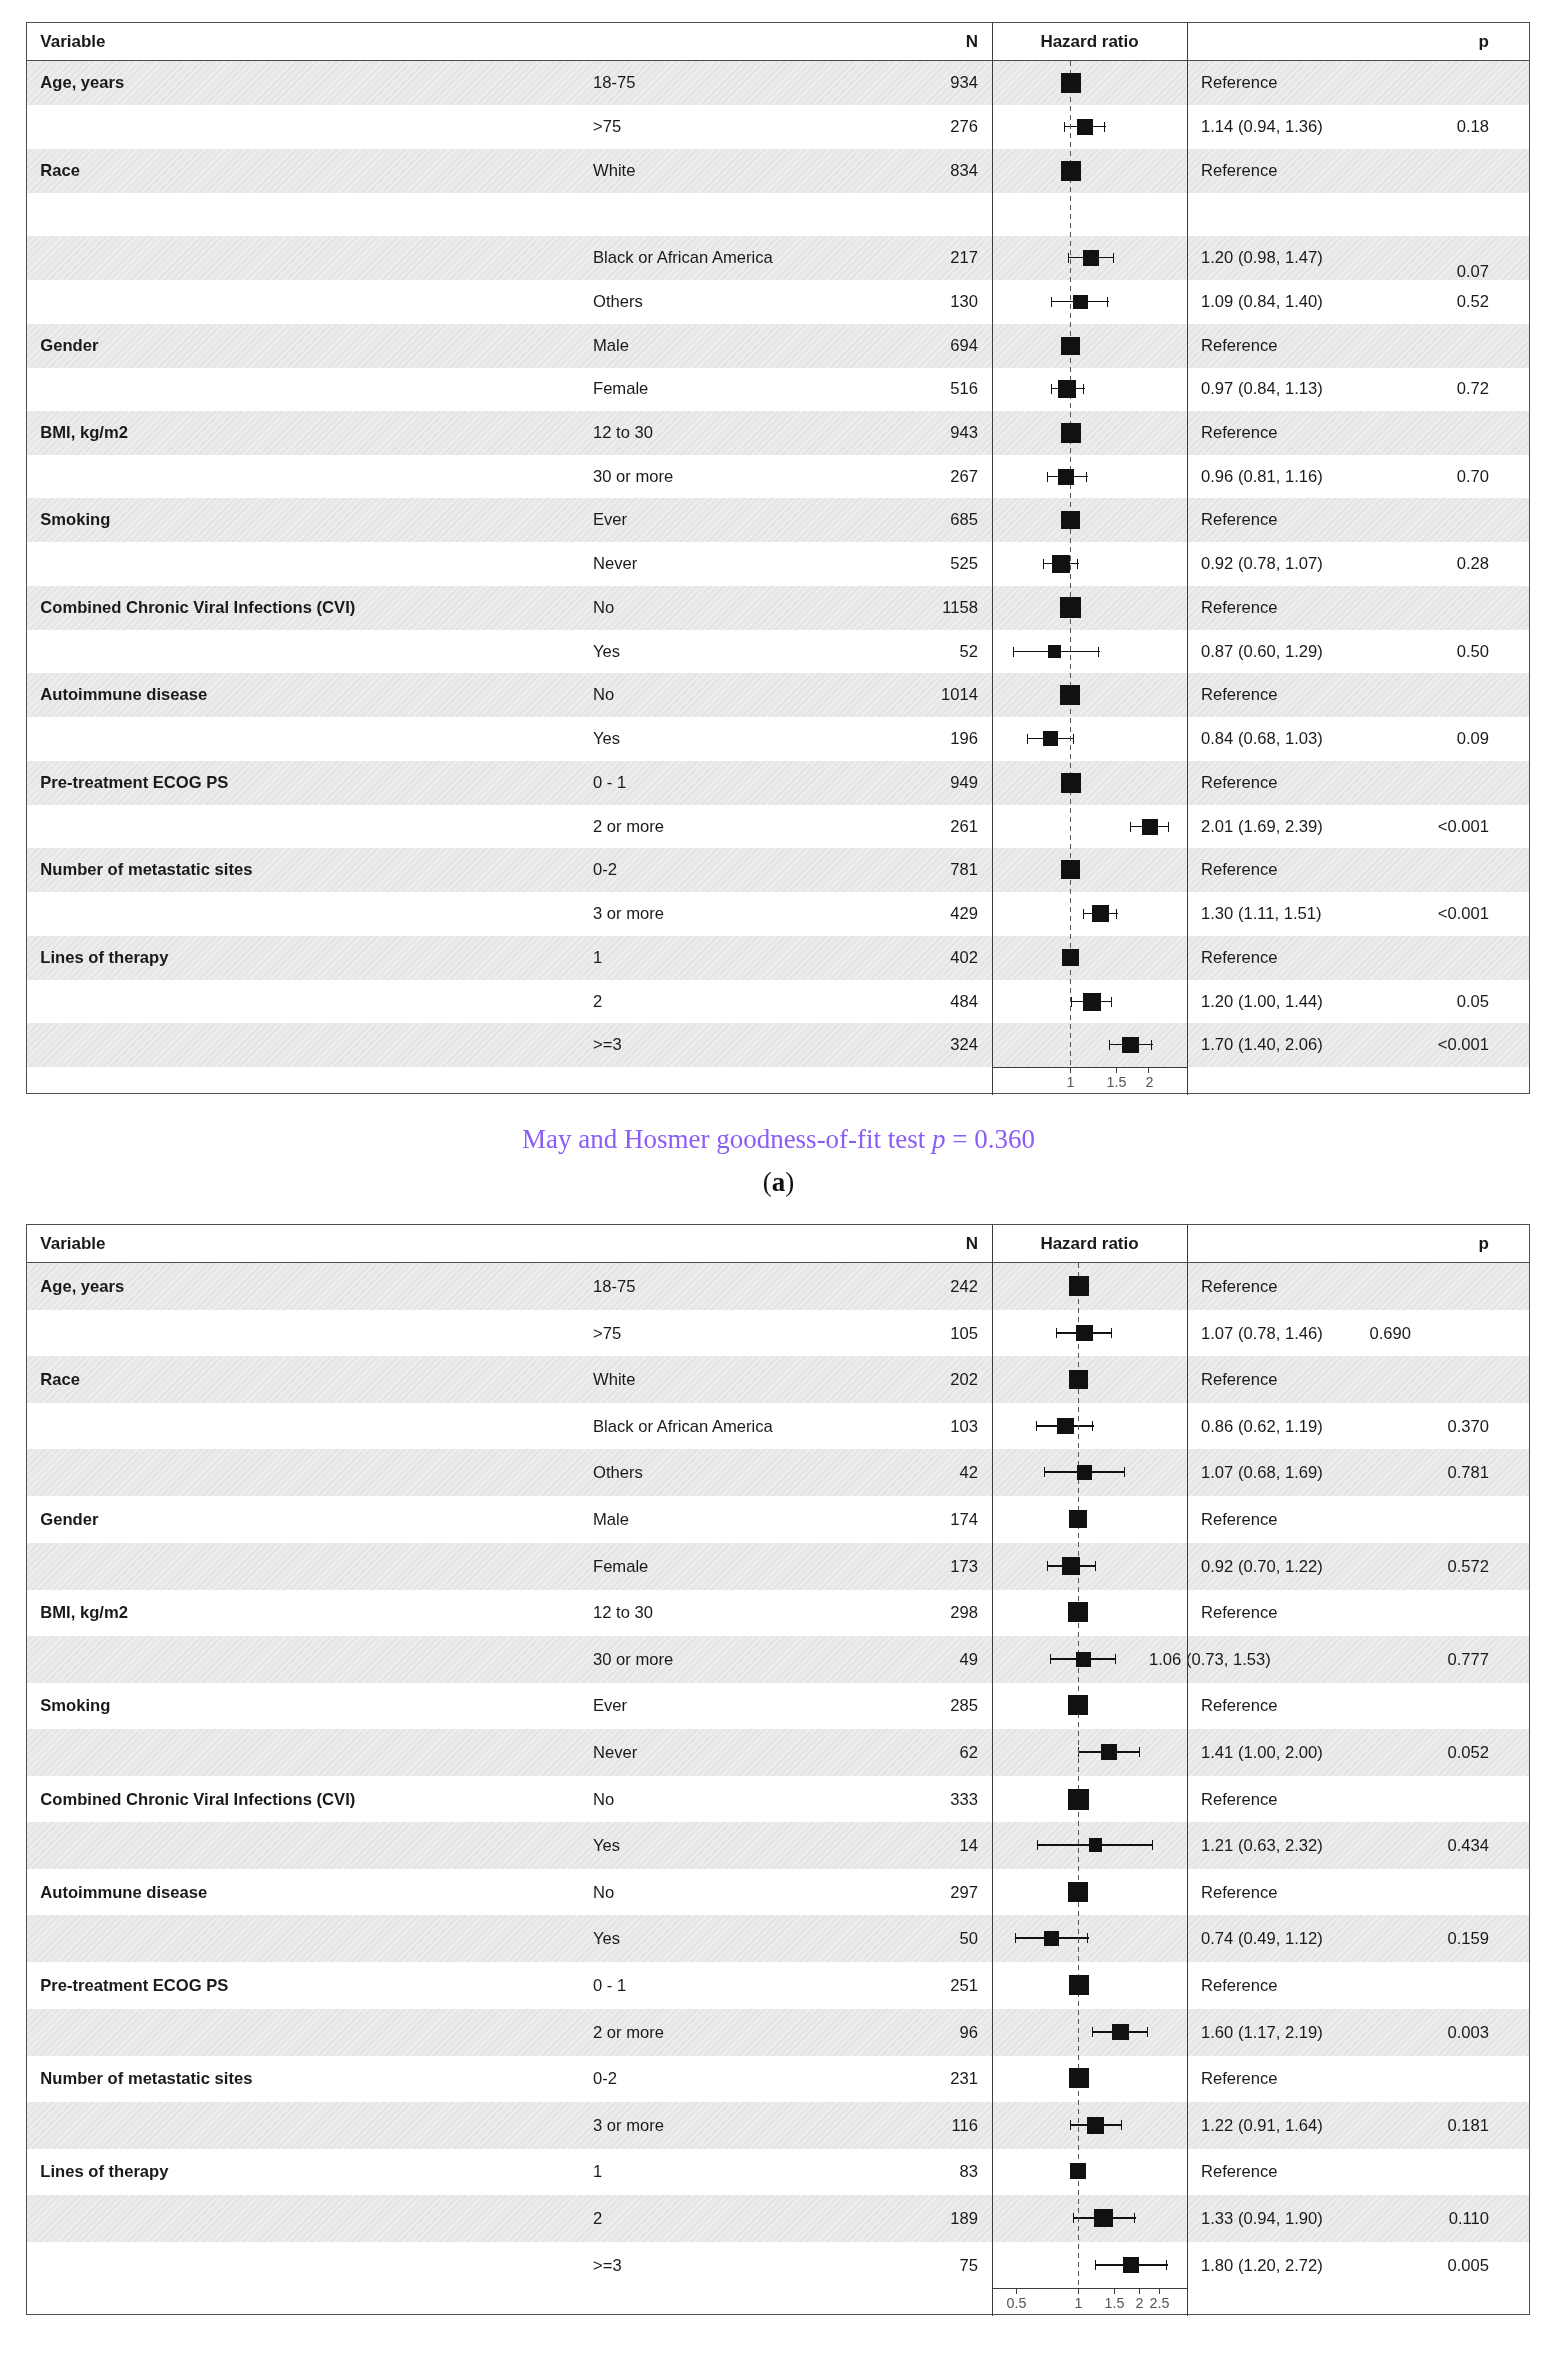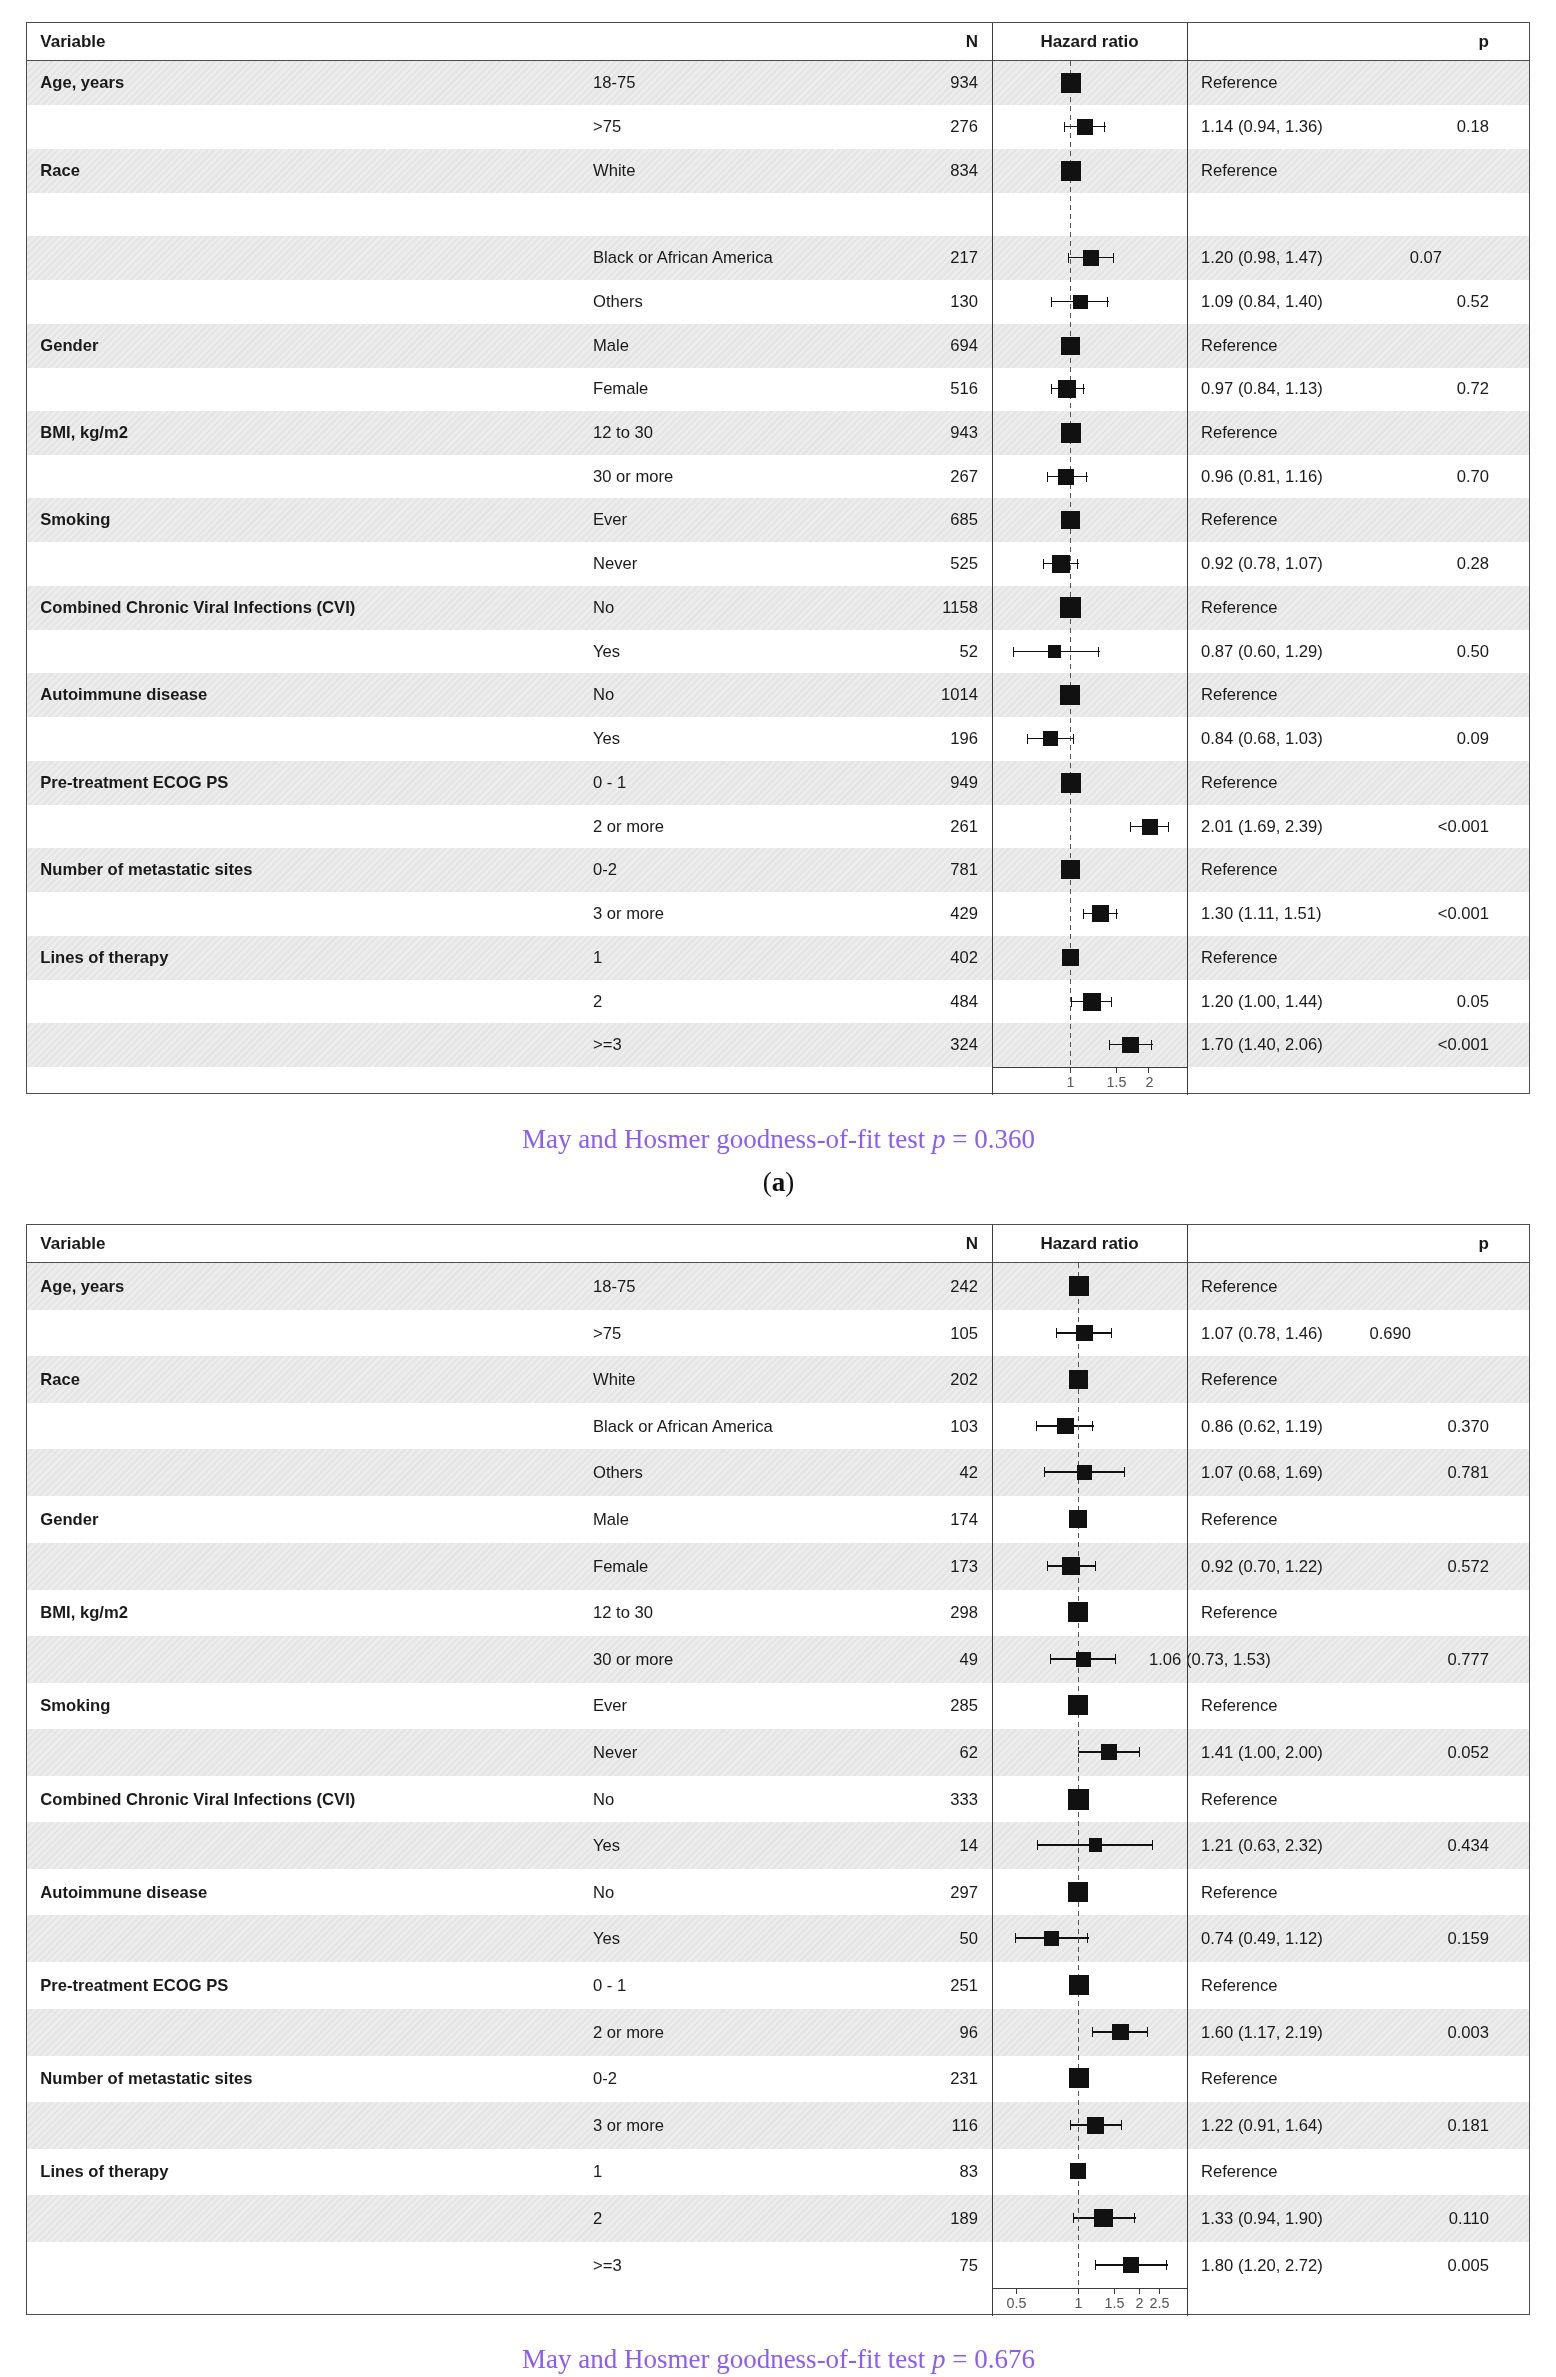--- a/index.html
+++ b/index.html
@@ -89,21 +89,21 @@
         <div class="cell b" style="left: 13.3px;">Race</div>
         <div class="cell" style="left: 566px;">White</div>
         <div class="cell r" style="left: 851px; width: 100px;">834</div>
         <div class="cell" style="left: 1174px;">Reference</div>
         <div class="sq" style="left: 1034px; top: 12px; width: 19.5px; height: 19.5px;"></div>
       </div>
       <div class="frow shaded" style="top: 213px; height: 44px; line-height: 44px;">
         <div class="cell" style="left: 566px;">Black or African America</div>
         <div class="cell r" style="left: 851px; width: 100px;">217</div>
         <div class="cell" style="left: 1174px;">1.20 (0.98, 1.47)</div>
-        <div class="cell r" style="left: 1322px; width: 93px;">0.07</div>
+        <div class="cell r" style="left: 1369px; width: 93px; margin-top: 14px;">0.07</div>
         <div class="wl" style="left: 1041px; width: 46px; top: 21px;"></div>
         <div class="cap" style="left: 1041px; top: 17px;"></div>
         <div class="cap" style="left: 1086px; top: 17px;"></div>
         <div class="sq" style="left: 1056px; top: 14px; width: 15.7px; height: 15.7px;"></div>
       </div>
       <div class="frow" style="top: 257px; height: 44px; line-height: 44px;">
         <div class="cell" style="left: 566px;">Others</div>
         <div class="cell r" style="left: 851px; width: 100px;">130</div>
         <div class="cell" style="left: 1174px;">1.09 (0.84, 1.40)</div>
         <div class="cell r" style="left: 1369px; width: 93px;">0.52</div>
@@ -484,18 +484,15 @@
       <div class="tick" style="left: 1051px; top: 1063px;"></div>
       <div class="ticklab" style="left: 1023px; top: 1070px;">1</div>
       <div class="tick" style="left: 1087px; top: 1063px;"></div>
       <div class="ticklab" style="left: 1059px; top: 1070px;">1.5</div>
       <div class="tick" style="left: 1112px; top: 1063px;"></div>
       <div class="ticklab" style="left: 1084px; top: 1070px;">2</div>
       <div class="tick" style="left: 1132px; top: 1063px;"></div>
       <div class="ticklab" style="left: 1104px; top: 1070px;">2.5</div>
     </div>
 
-  <div class="caption">
-    <span>May and Hosmer goodness-of-fit test </span><span class="pit">p</span><span> = 0.676</span>
-  </div>
 
 </div>
 
 
 </body></html>

